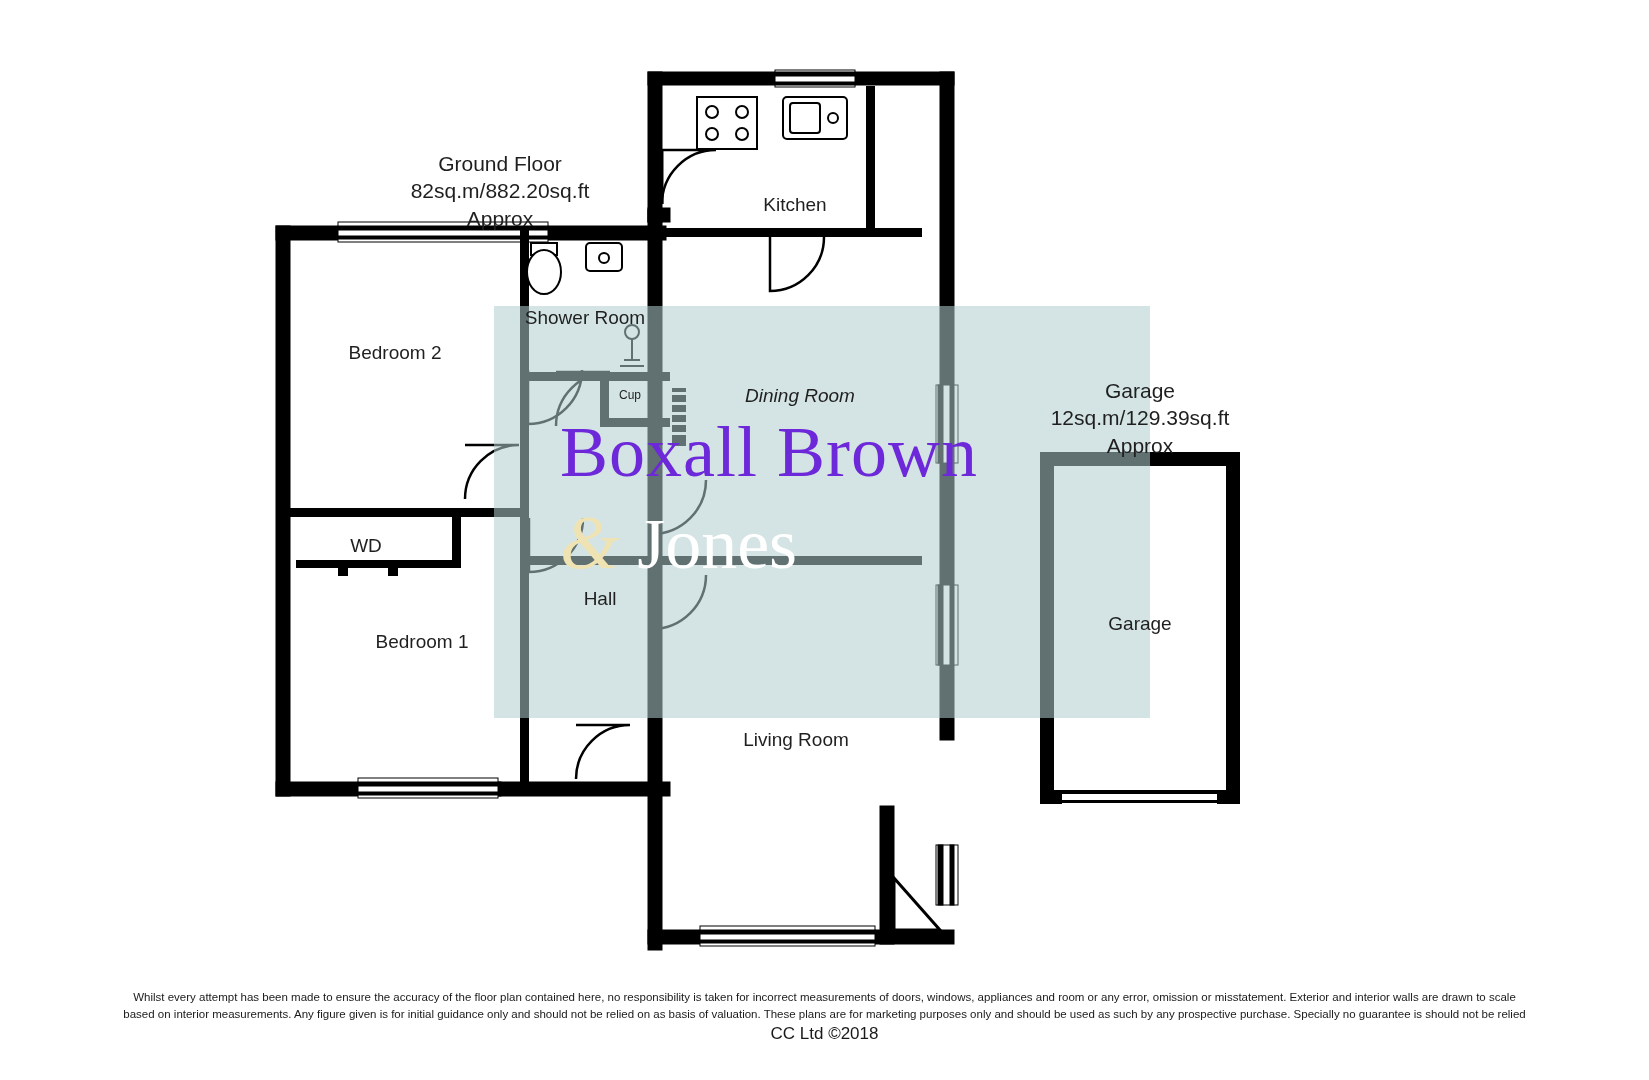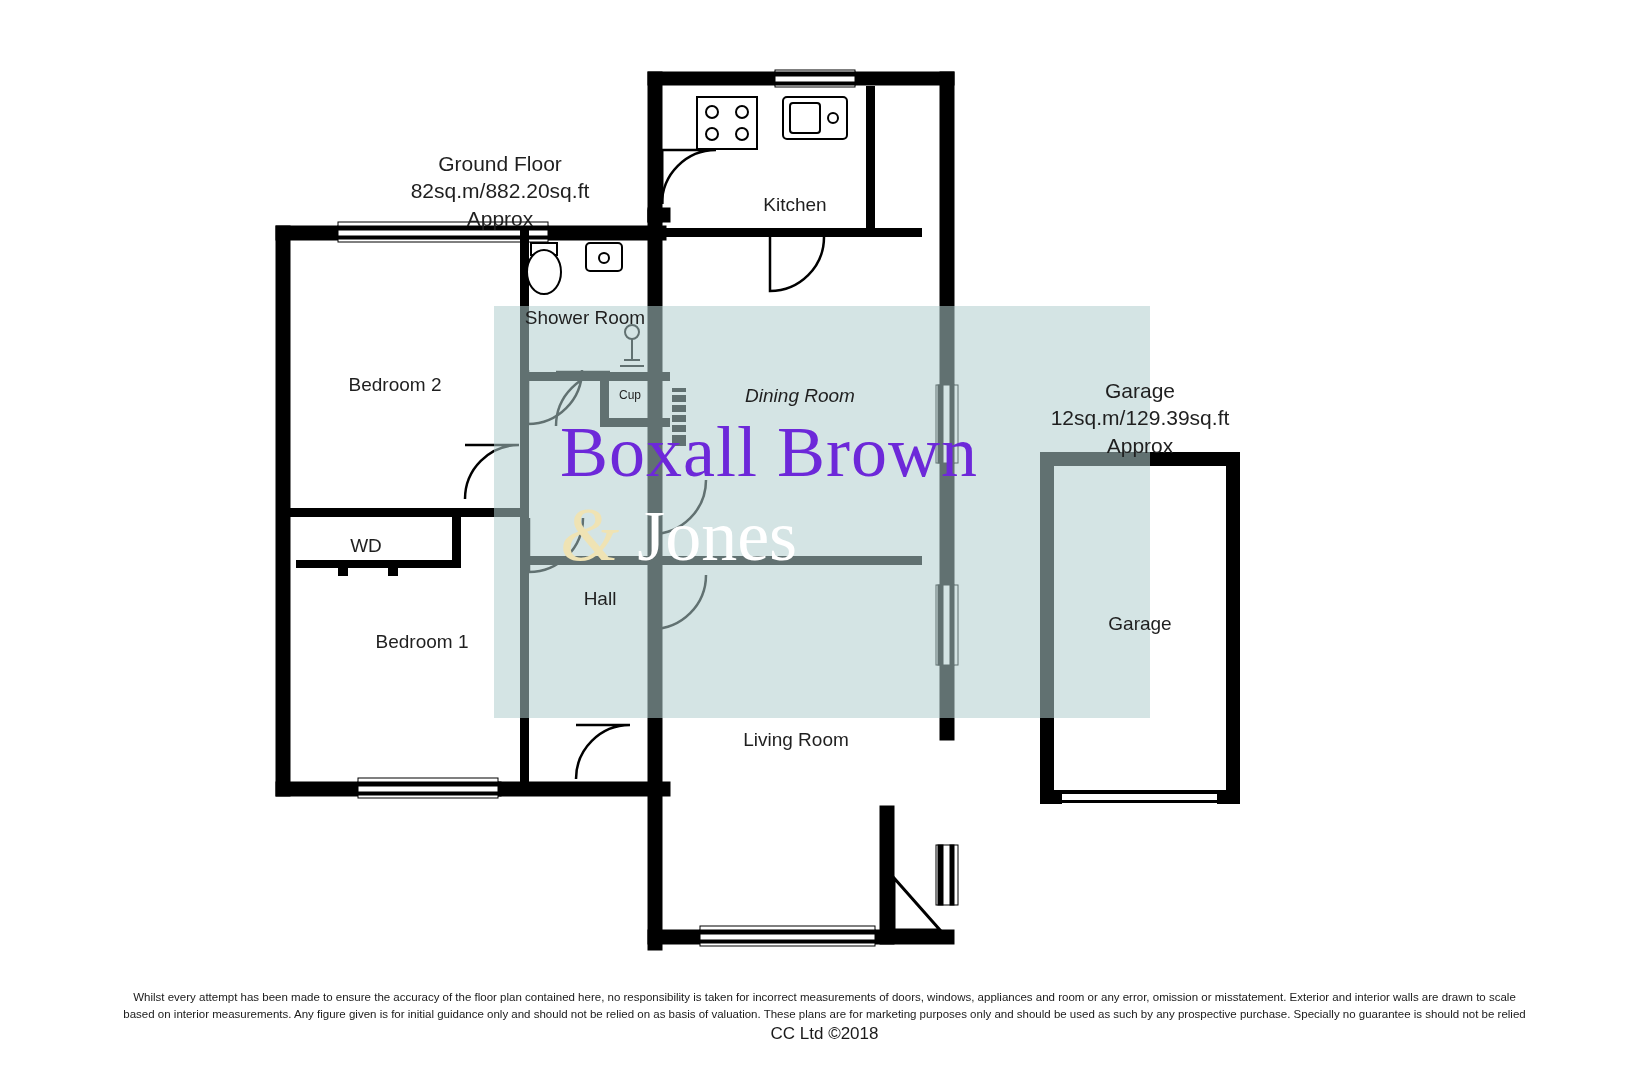--- a/index.html
+++ b/index.html
@@ -74,21 +74,21 @@
     font-size: 72px;
     color: #6d28d9;
     letter-spacing: 1px;
     line-height: 1.05;
   }
   .wm-line2 {
     font-family: "Liberation Serif", serif;
     font-size: 72px;
     color: #ffffff;
     line-height: 1.05;
-    margin-top: 4px;
+    margin-top: 12px;
   }
   .wm-amp {
     color: #efe3b4;
     font-family: "Liberation Serif", serif;
     font-style: italic;
     font-size: 76px;
   }
   .tint {
     position: absolute;
     background: rgba(176, 205, 205, 0.55);
@@ -260,21 +260,21 @@
 </div>
 
 <div class="lbl area-label center" style="left:1140px; top:377px;">
   <div>Garage</div>
   <div>12sq.m/129.39sq.ft</div>
   <div>Approx</div>
 </div>
 
 <div class="lbl room-label center" style="left:795px; top:166px;margin-top:27px;">Kitchen</div>
 <div class="lbl room-label center" style="left:585px; top:306px;">Shower Room</div>
-<div class="lbl room-label center" style="left:395px; top:373px;text-align:right;">Bedroom 2</div>
+<div class="lbl room-label center" style="left:395px; top:341px;text-align:right;">Bedroom 2</div>
 <div class="lbl small-label center" style="left:630px; top:388px;">Cup</div>
 <div class="lbl room-label center" style="left:800px; top:384px;font-style:italic;">Dining Room</div>
 <div class="lbl room-label center" style="left:366px; top:534px;">WD</div>
 <div class="lbl room-label center" style="left:600px; top:587px;">Hall</div>
 <div class="lbl room-label center" style="left:422px; top:630px;">Bedroom 1</div>
 <div class="lbl room-label center" style="left:796px; top:728px;">Living Room</div>
 <div class="lbl room-label center" style="left:1140px; top:612px;">Garage</div>
 
 <div class="watermark">
   <div class="wm-line1">Boxall Brown</div>

